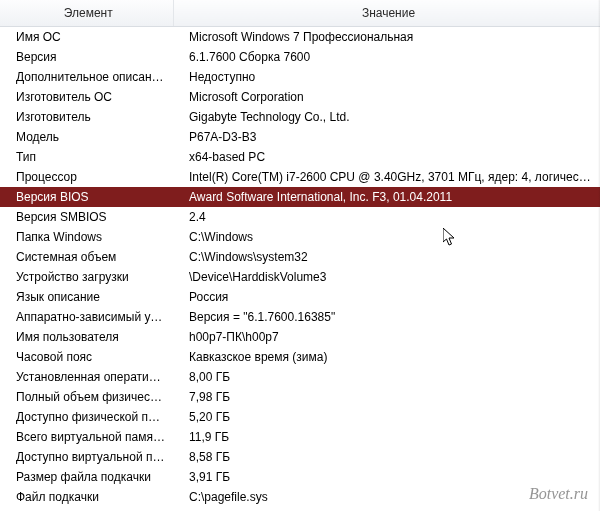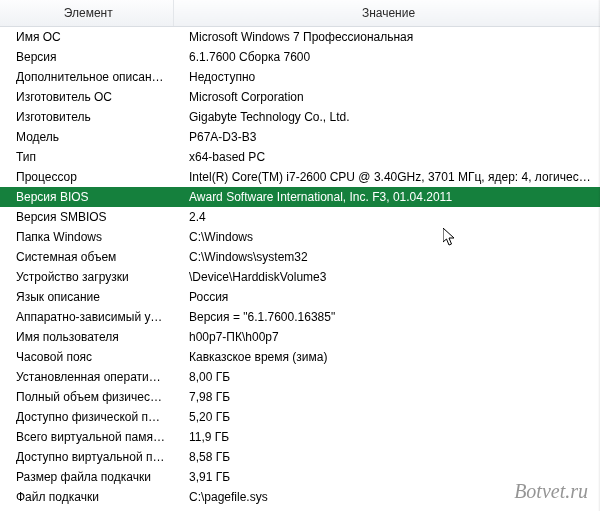--- a/index.html
+++ b/index.html
@@ -42,40 +42,40 @@
   tbody td {
     padding: 2px 8px 2px 16px;
     height: 16px;
     line-height: 16px;
     white-space: nowrap;
     overflow: hidden;
     text-overflow: ellipsis;
     border-bottom: 0;
   }
   tbody tr.selected td {
-    background: #15803d;
+    background: #7f1d1d;
     color: #fff;
     margin-left: 12px;
   }
   
   .right-edge {
     position: absolute;
     top: 0;
     right: 0;
     width: 2px;
     height: 100%;
     background: linear-gradient(to right, rgba(0,0,0,0), rgba(0,0,0,0.08));
     pointer-events: none;
   }
   .watermark {
     position: absolute;
     right: 12px;
     bottom: 8px;
     font-family: Georgia, "Times New Roman", serif;
-    font-size: 20px;
+    font-size: 16px;
     font-style: italic;
     color: #8a8a8a;
     text-shadow: 0 1px 0 #fff, 1px 0 0 #fff;
     opacity: 0.9;
     pointer-events: none;
   }
   .cursor {
     position: absolute;
     left: 443px;
     top: 228px;

